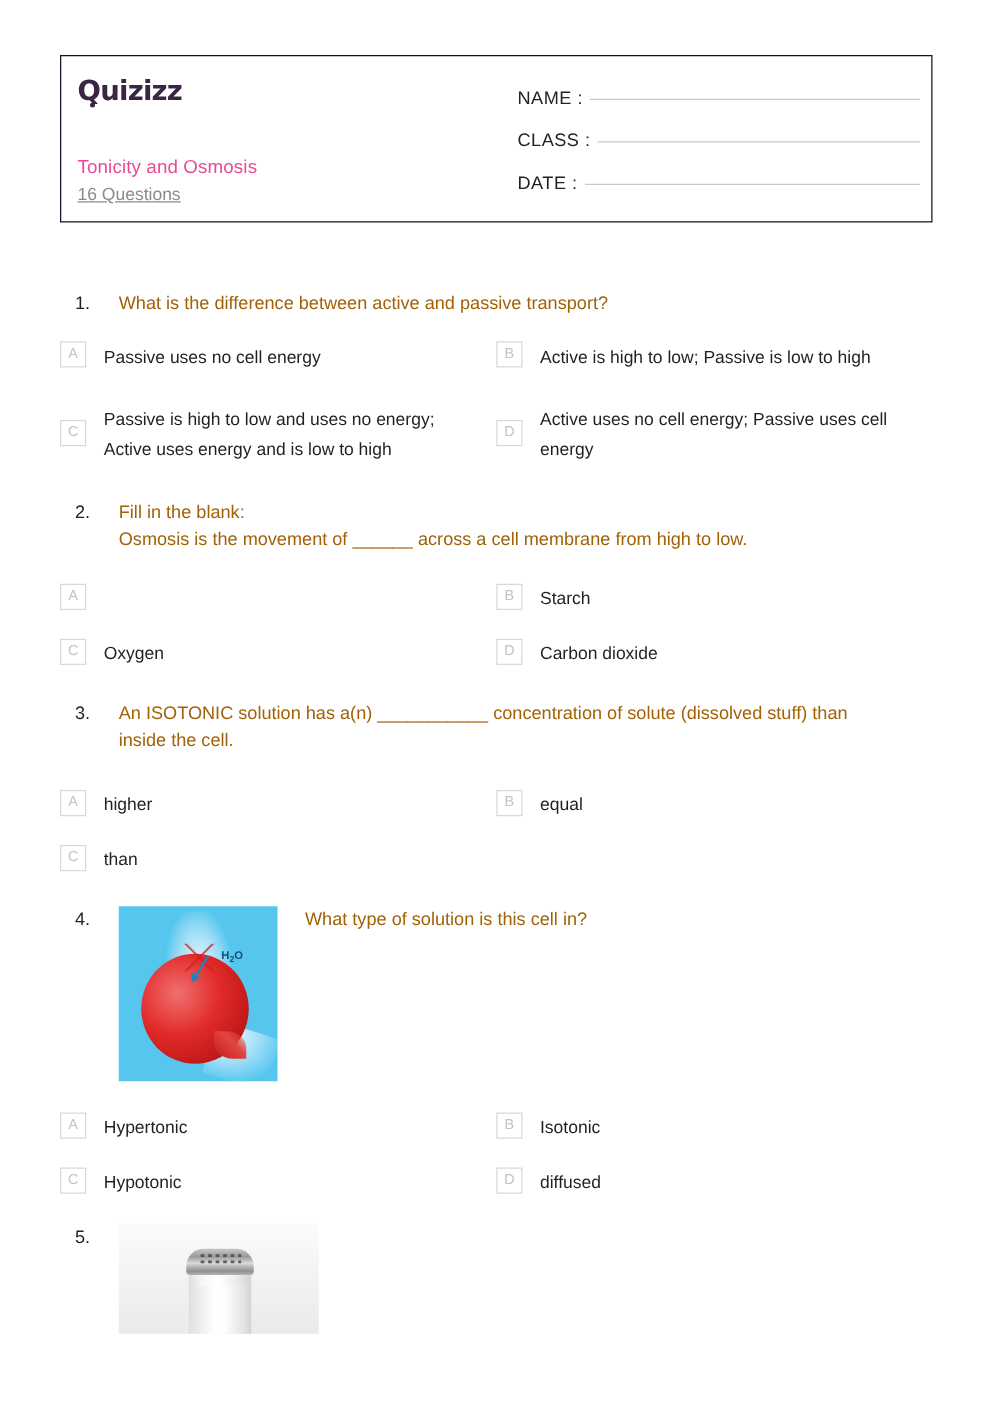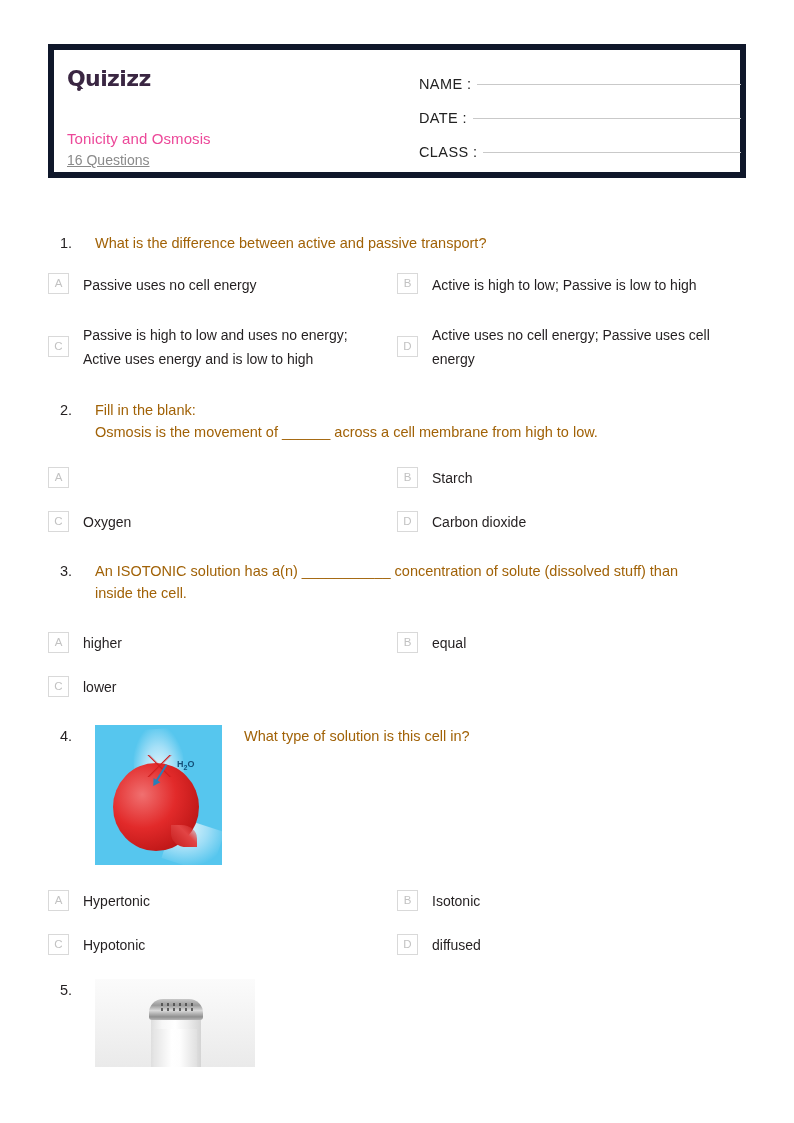--- a/index.html
+++ b/index.html
@@ -17,21 +17,21 @@
     overflow: hidden;
   }
 
   
   .header-card {
     position: absolute;
     left: 48px;
     top: 44px;
     width: 698px;
     height: 134px;
-    border: 6px solid #0f172a;
+    border: 1px solid #0f172a;
     background: #fff;
   }
   .header-left {
     position: absolute;
     left: 0; top: 0;
     width: 352px; height: 100%;
     padding: 18px 0 0 13px;
   }
   .logo {
     font-family: "DejaVu Sans", sans-serif;
@@ -314,25 +314,25 @@
     <div class="quiz-title">Tonicity and Osmosis</div>
     <div class="quiz-sub">16 Questions</div>
   </div>
 
   <div class="header-right">
     <div class="field-row">
       <span class="field-label">NAME :</span>
       <span class="field-line"></span>
     </div>
     <div class="field-row">
+      <span class="field-label">CLASS :</span>
+      <span class="field-line"></span>
+    </div>
+    <div class="field-row">
       <span class="field-label">DATE  :</span>
-      <span class="field-line"></span>
-    </div>
-    <div class="field-row">
-      <span class="field-label">CLASS :</span>
       <span class="field-line"></span>
     </div>
   </div>
 
 </div>
 
 <div class="questions">
 
   <div class="question-block" style="margin-bottom:16px;">
     <div class="q-head">
@@ -395,21 +395,21 @@
       <div class="option align-mid">
         <span class="opt-letter">A</span>
         <span class="opt-text">higher</span>
       </div>
       <div class="option align-mid">
         <span class="opt-letter">B</span>
         <span class="opt-text">equal</span>
       </div>
       <div class="option align-mid" style="margin-top:8px;">
         <span class="opt-letter">C</span>
-        <span class="opt-text">lower</span>
+        <span class="opt-text">than</span>
       </div>
     </div>
   </div>
 
   <div class="question-block" style="margin-bottom:10px;">
     <div class="q-head with-image">
       <div class="q-num">4.</div>
       <div class="q-img-wrap">
         <div class="img-cell">
           <div class="spray-top"></div>

